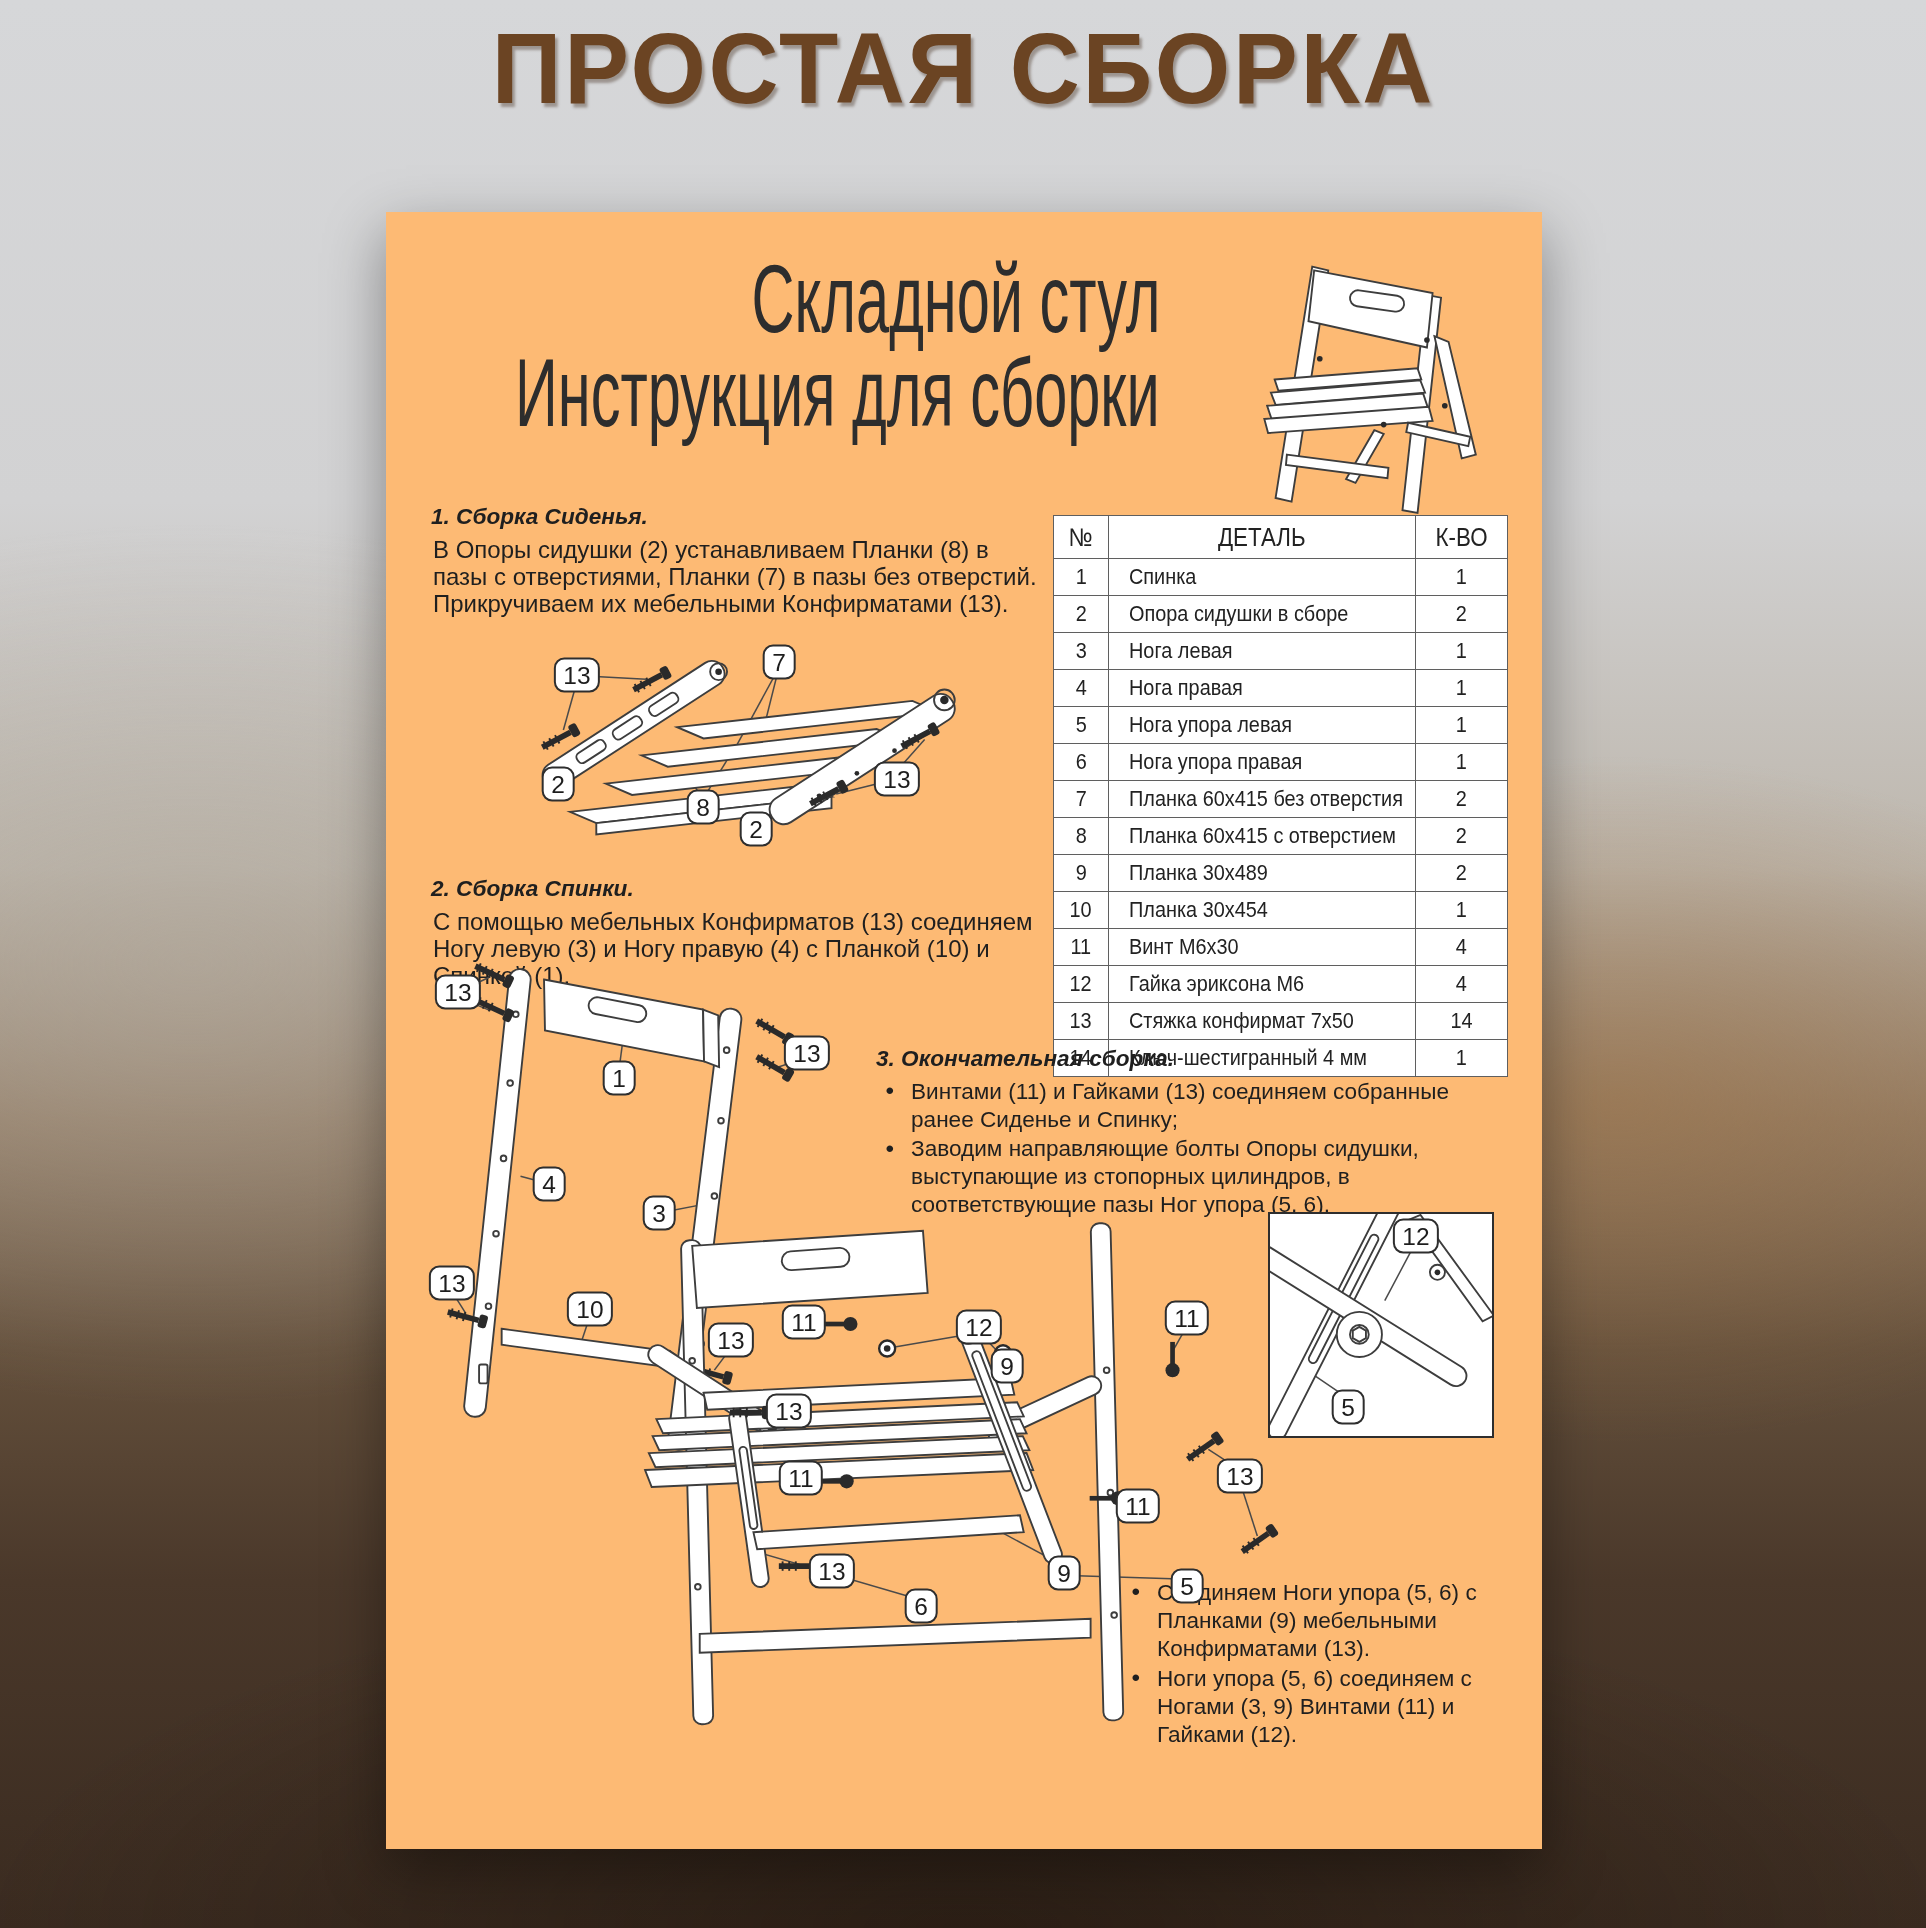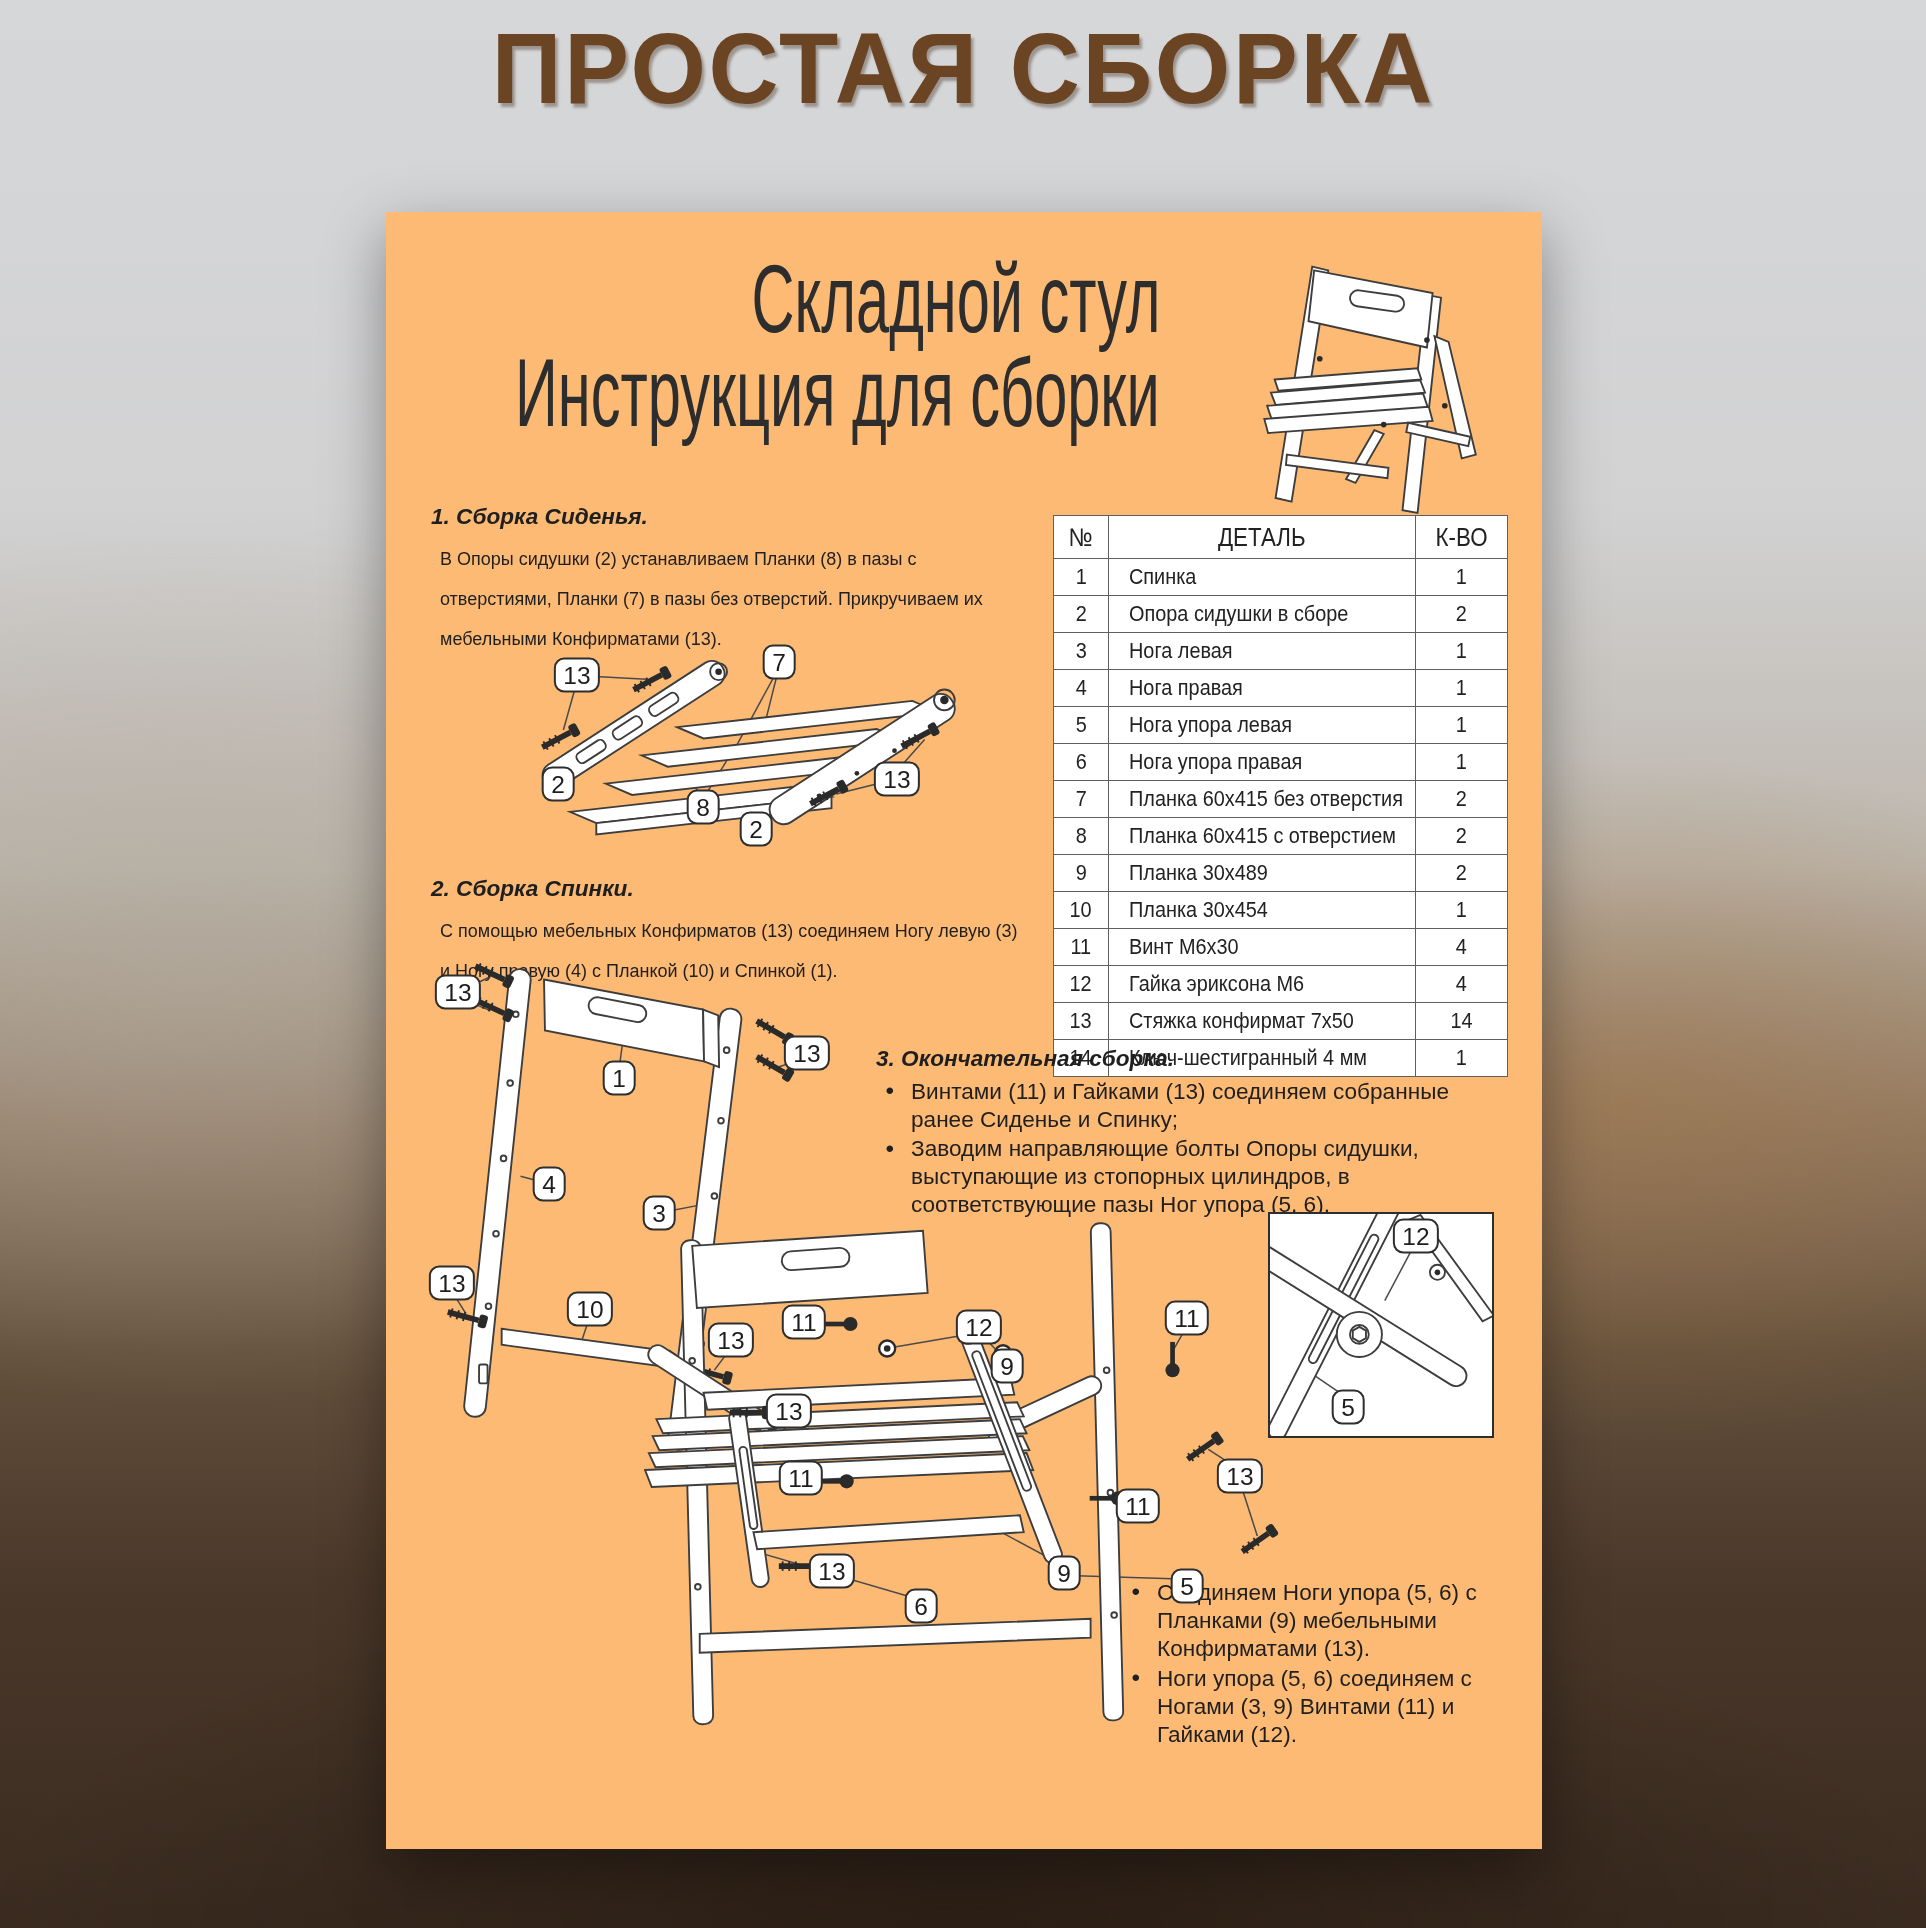--- a/index.html
+++ b/index.html
@@ -19,21 +19,21 @@
     text-shadow:2.8px 3.8px 2.8px rgba(50,25,8,.35);
   }
   .page{
     position:absolute;left:386px;top:212px;width:1156px;height:1637px;
     background:#fdba74;box-shadow:0 21px 56px rgba(0,0,0,.38);
   }
   .doc-t{position:absolute;white-space:nowrap;color:#2d2d2d;font-size:96px;font-weight:400;
     transform:scaleX(.62);transform-origin:100% 50%;letter-spacing:0px;}
   .sec{position:absolute;color:#1f1f1f;}
   .sec-h{font-size:22.6px;font-weight:bold;font-style:italic;margin:0 0 5.6px 0;}
-  .sec-b{font-size:18px;line-height:40px;margin:9px;}
+  .sec-b{font-size:24px;line-height:27px;margin:2px;}
   .blist{margin:1.9px 0 0 0;padding:0;list-style:none;}
   .blist li{position:relative;padding-left:35px;font-size:22.6px;line-height:28px;margin:0 0 1.9px 0;}
   .blist li:before{content:"\2022";position:absolute;left:9.4px;top:-0.9px;font-size:24.5px;}
   table.parts{border-collapse:collapse;table-layout:fixed;width:454px;background:#fff;}
   table.parts td,table.parts th{border:1.5px solid #5f5f5f;color:#222;font-weight:normal;overflow:hidden;white-space:nowrap;}
   table.parts th{height:40px;font-size:25.4px;text-align:center;}
   table.parts td{height:34px;font-size:22.6px;}
   td.c,th.c{text-align:center;}
   td.l{text-align:left;padding-left:20px;}
   .cond{display:inline-block;transform:scaleX(.88);transform-origin:50% 50%;}

